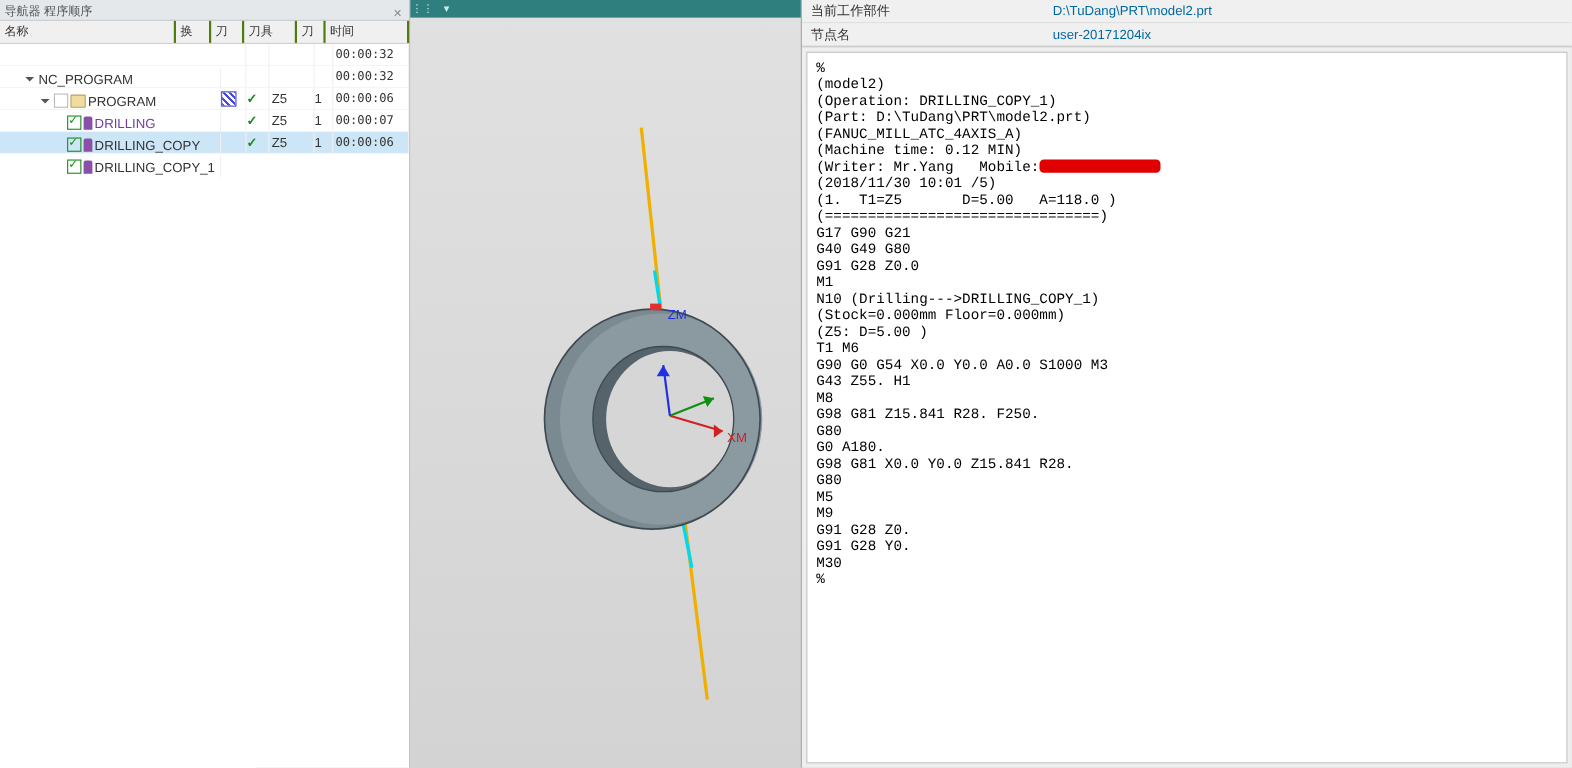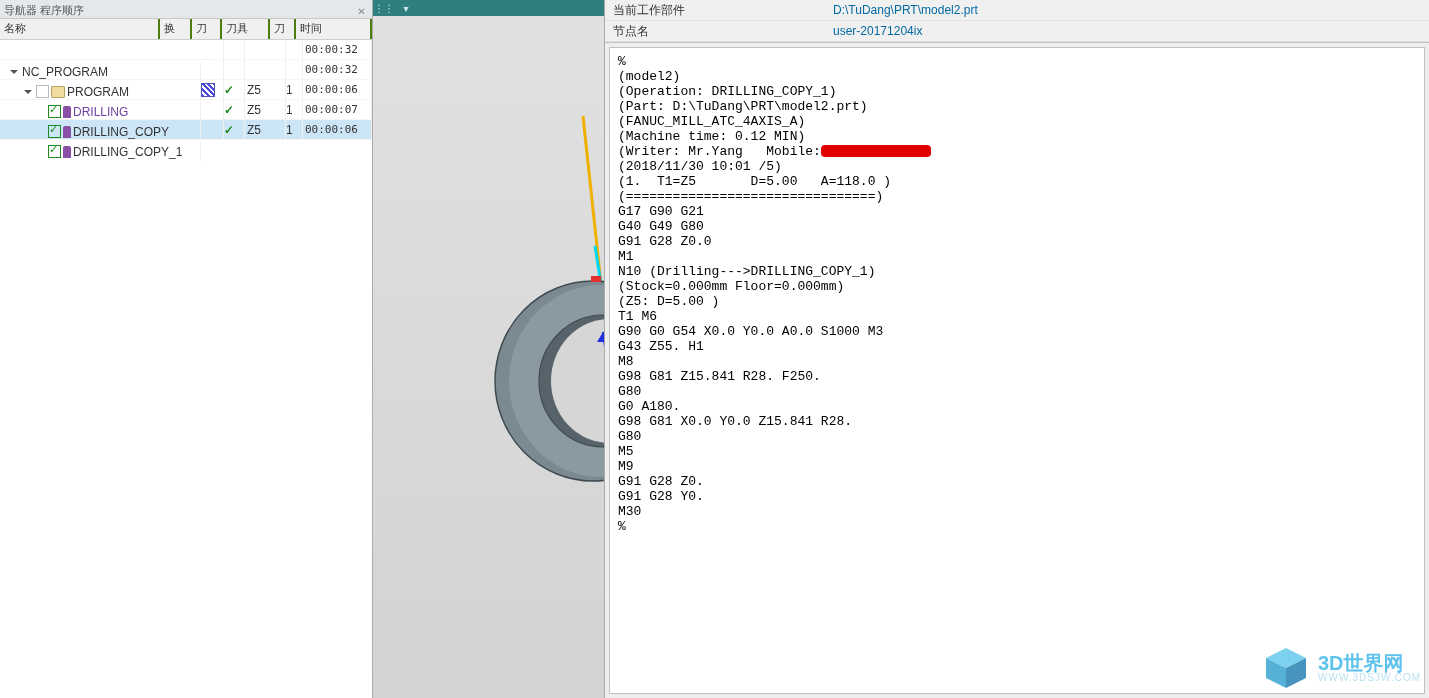--- a/index.html
+++ b/index.html
@@ -12,21 +12,21 @@
 .tree-header .col{border-right:2px solid #4d7c0f;padding:2px 4px;font-size:11px;color:#333;overflow:hidden;white-space:nowrap;}
 .tree-header .c-name{flex:1;}
 .tree-header .c-huan{width:22px;}
 .tree-header .c-dao{width:20px;}
 .tree-header .c-tool{width:38px;}
 .tree-header .c-daon{width:16px;}
 .tree-header .c-time{width:66px;}
 .tree-body{flex:1;background:#fff;overflow:auto;}
 .row{display:flex;height:19px;align-items:center;border-bottom:1px solid #f5f5f5;}
 .row.selected{background:#cde6f7;}
-.row .c-name{flex:1;display:flex;align-items:center;gap:2px;white-space:nowrap;overflow:hidden;padding-left:8px;margin-top:44px;}
+.row .c-name{flex:1;display:flex;align-items:center;gap:2px;white-space:nowrap;overflow:hidden;padding-left:21px;margin-top:44px;}
 .row .c-huan{width:22px;text-align:center;}
 .row .c-dao{width:20px;text-align:center;}
 .row .c-tool{width:38px;padding-left:2px;}
 .row .c-daon{width:16px;text-align:center;}
 .row .c-time{width:66px;padding-left:2px;font-family:Consolas,monospace;font-size:11px;}
 .row .cell{border-right:1px solid #f0f0f0;height:100%;display:flex;align-items:center;}
 .indent{display:inline-block;}
 .tri{display:inline-block;width:0;height:0;}
 .tri.open{border-top:4px solid #555;border-left:4px solid transparent;border-right:4px solid transparent;margin-right:2px;}
 .tri.none{width:8px;}
@@ -37,21 +37,21 @@
 .folder-ico.grey{background:#dcdcdc;border-color:#a0a0a0;}
 .op-ico{display:inline-block;width:8px;height:12px;background:#8a50a8;border-radius:2px 2px 0 0;}
 .hatch{display:inline-block;width:12px;height:12px;background:repeating-linear-gradient(45deg,#4a4ae0 0 2px,#fff 2px 4px);border:1px solid #5050c0;}
 .green-tick{color:#1a8a1a;font-weight:bold;font-size:12px;}
 .violet{color:#7040a0;}
 .middle-panel{flex:1;background:linear-gradient(#e1e1e1,#d3d3d3);position:relative;border-right:1px solid #aaa;}
 .mid-toolbar{position:absolute;top:0;left:0;right:0;height:16px;background:#2f7f7f;display:flex;}
 .mid-toolbar .btn{width:22px;height:16px;display:flex;align-items:center;justify-content:center;color:#cfe8e8;font-size:10px;}
 .viewport{position:absolute;top:16px;left:0;right:0;bottom:0;overflow:hidden;}
 .viewport svg{position:absolute;top:0;left:0;}
-.right-panel{width:824px;background:#eee;display:flex;flex-direction:column;}
+.right-panel{width:700px;background:#eee;display:flex;flex-direction:column;}
 .info-grid{background:#f0f0f0;border-bottom:1px solid #c0c0c0;}
 .info-row{display:flex;height:20px;align-items:center;border-bottom:1px solid #e0e0e0;}
 .info-row .lbl{width:220px;padding-left:8px;font-size:12px;}
 .info-row .val{flex:1;font-size:12px;color:#0369a1;}
 .code-wrap{flex:1;background:#fff;padding:6px 8px;border:1px solid #c0c0c0;margin:4px;overflow:auto;}
 .code{font-family:"Courier New",Consolas,monospace;font-size:13px;line-height:15px;white-space:pre;color:#000;}
 .redact{display:inline-block;width:110px;height:12px;background:#e00000;border-radius:4px;vertical-align:middle;position:relative;top:-1px;}
 .watermark{position:absolute;right:8px;bottom:6px;display:flex;align-items:center;gap:8px;opacity:.8;}
 .watermark .cube{width:48px;height:48px;}
 .watermark .txt{color:#36b4e8;font-weight:bold;font-size:20px;line-height:18px;}
@@ -236,25 +236,14 @@
 G80
 M5
 M9
 G91 G28 Z0.
 G91 G28 Y0.
 M30
 %</div>
     </div>
   </div>
 
-  <div class="watermark">
-    <svg class="cube" viewBox="0 0 48 48">
-      <polygon points="24,4 44,14 24,24 4,14" fill="#5cc6ea"></polygon>
-      <polygon points="4,14 24,24 24,44 4,34" fill="#2d9ed0"></polygon>
-      <polygon points="44,14 24,24 24,44 44,34" fill="#1a7bb0"></polygon>
-    </svg>
-    <div>
-      <div class="txt">3D世界网</div>
-      <div class="sub">WWW.3DSJW.COM</div>
-    </div>
-  </div>
 
 </div>
 
 </body></html>

